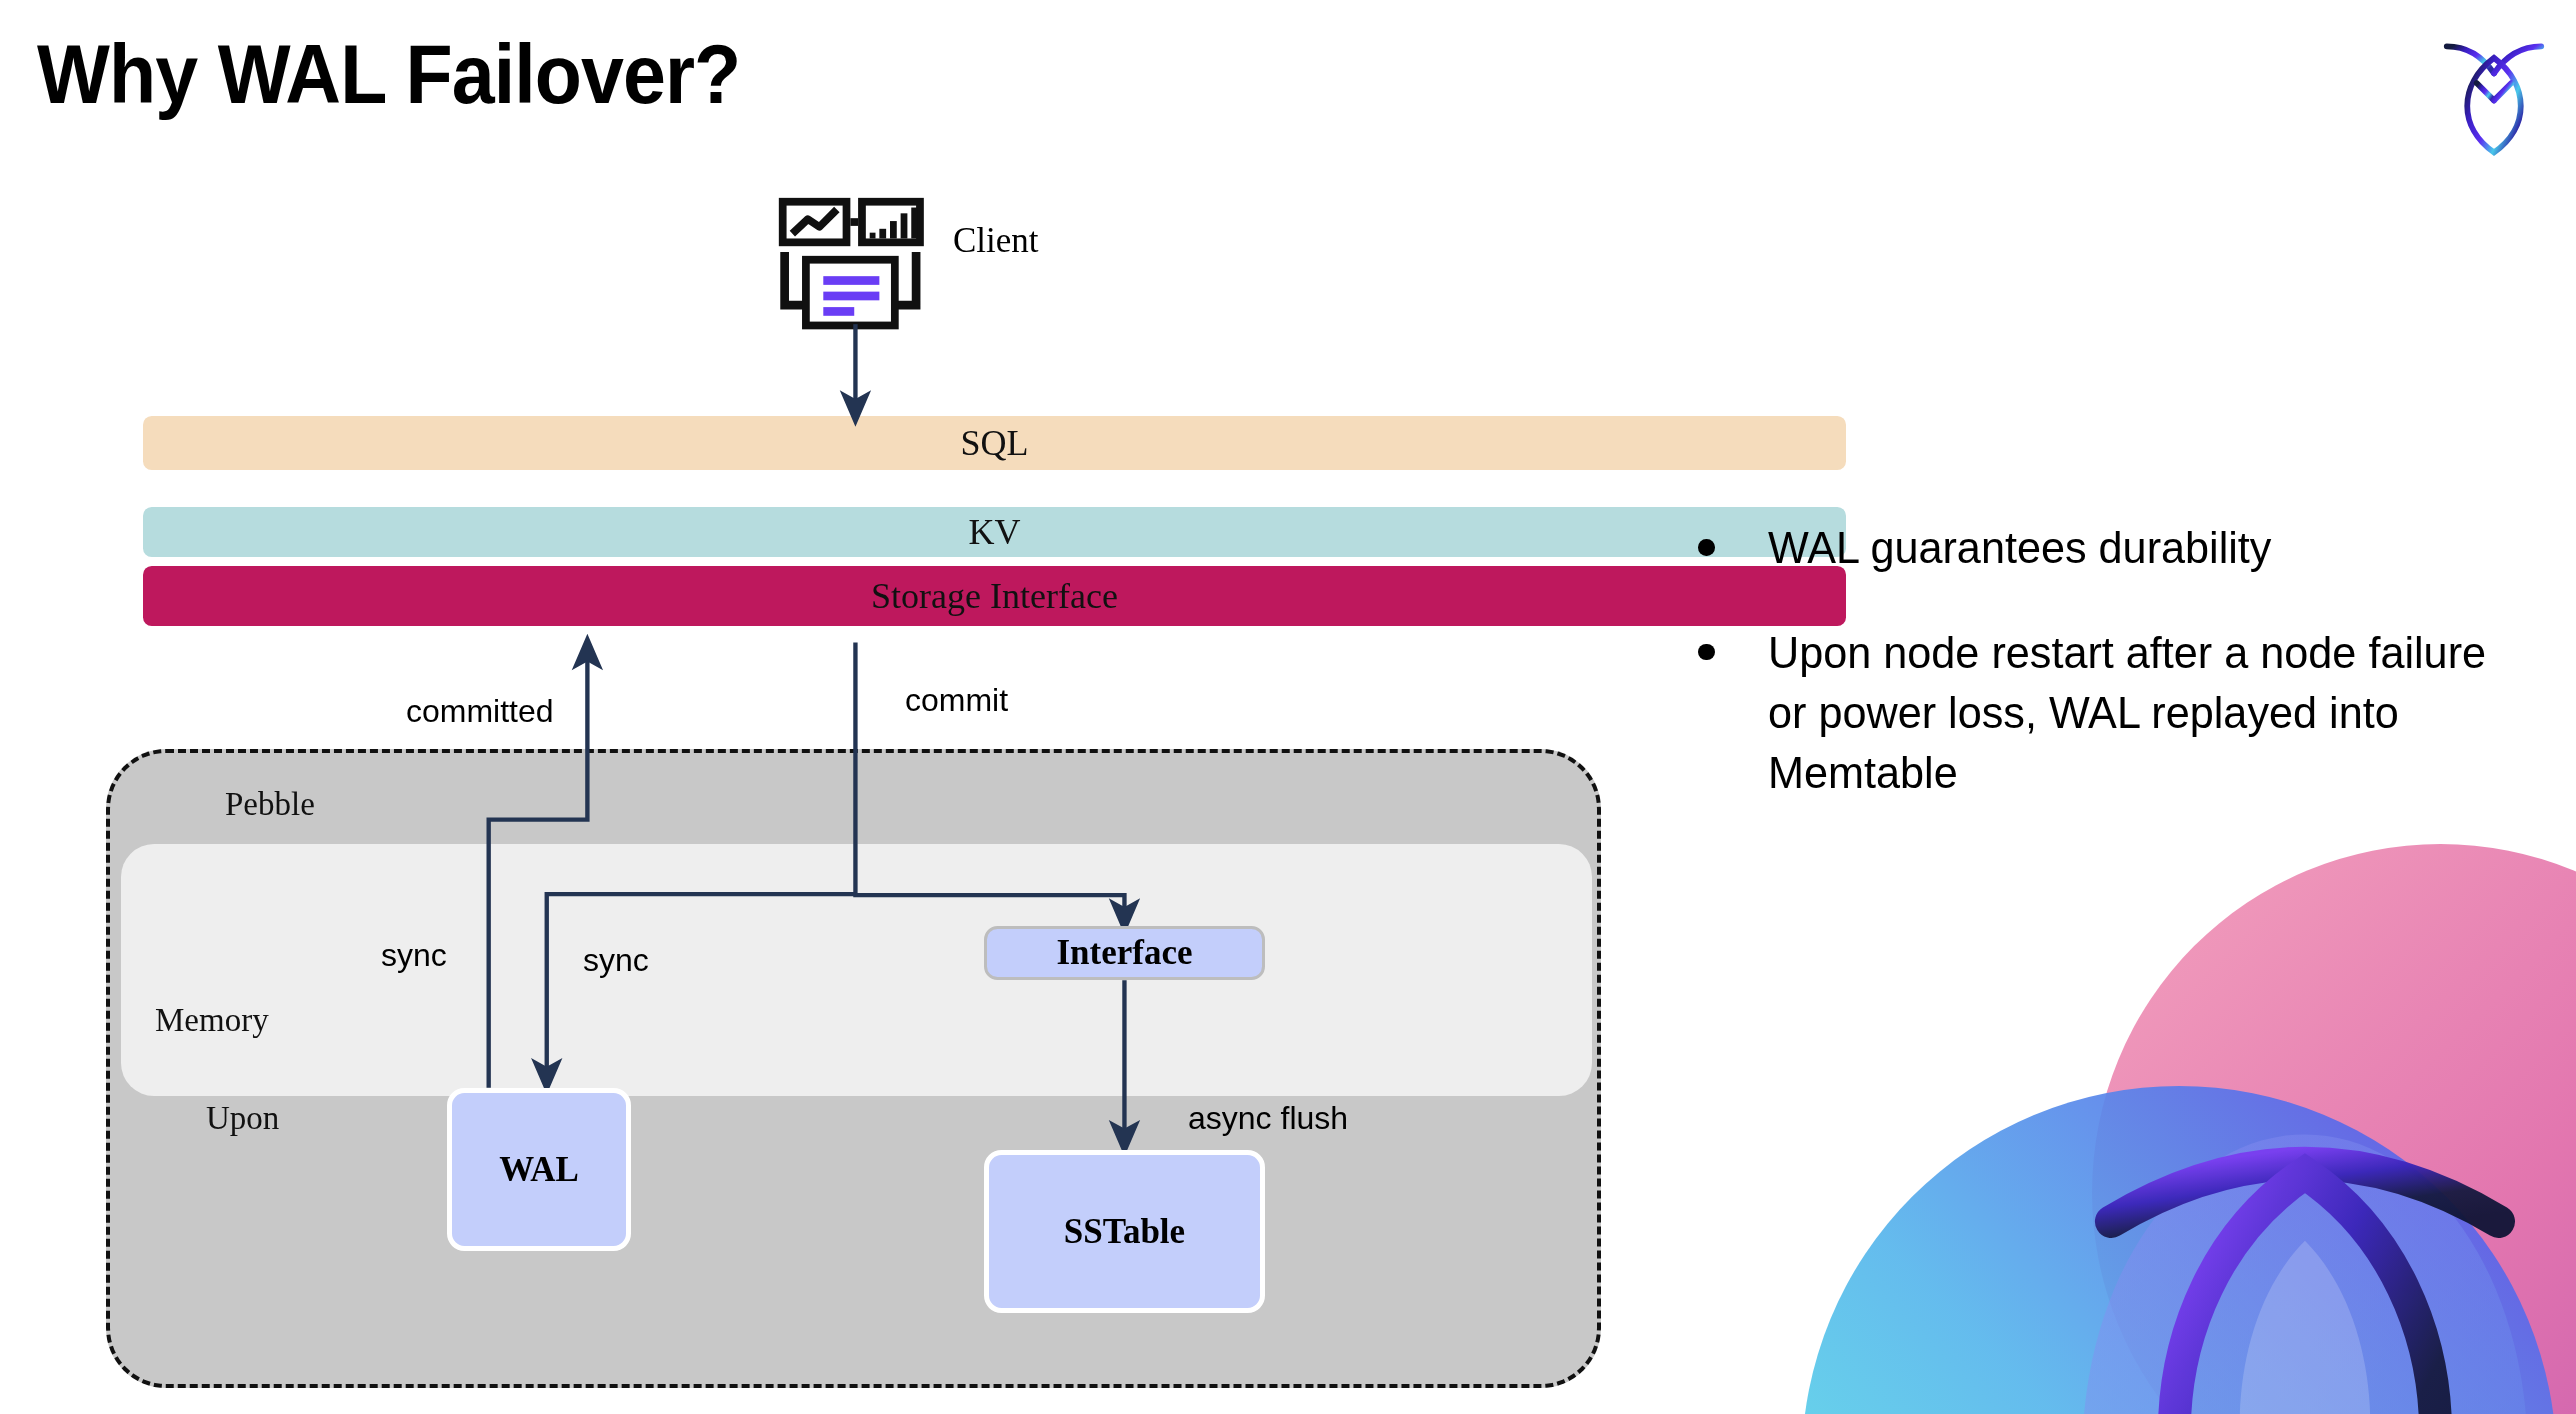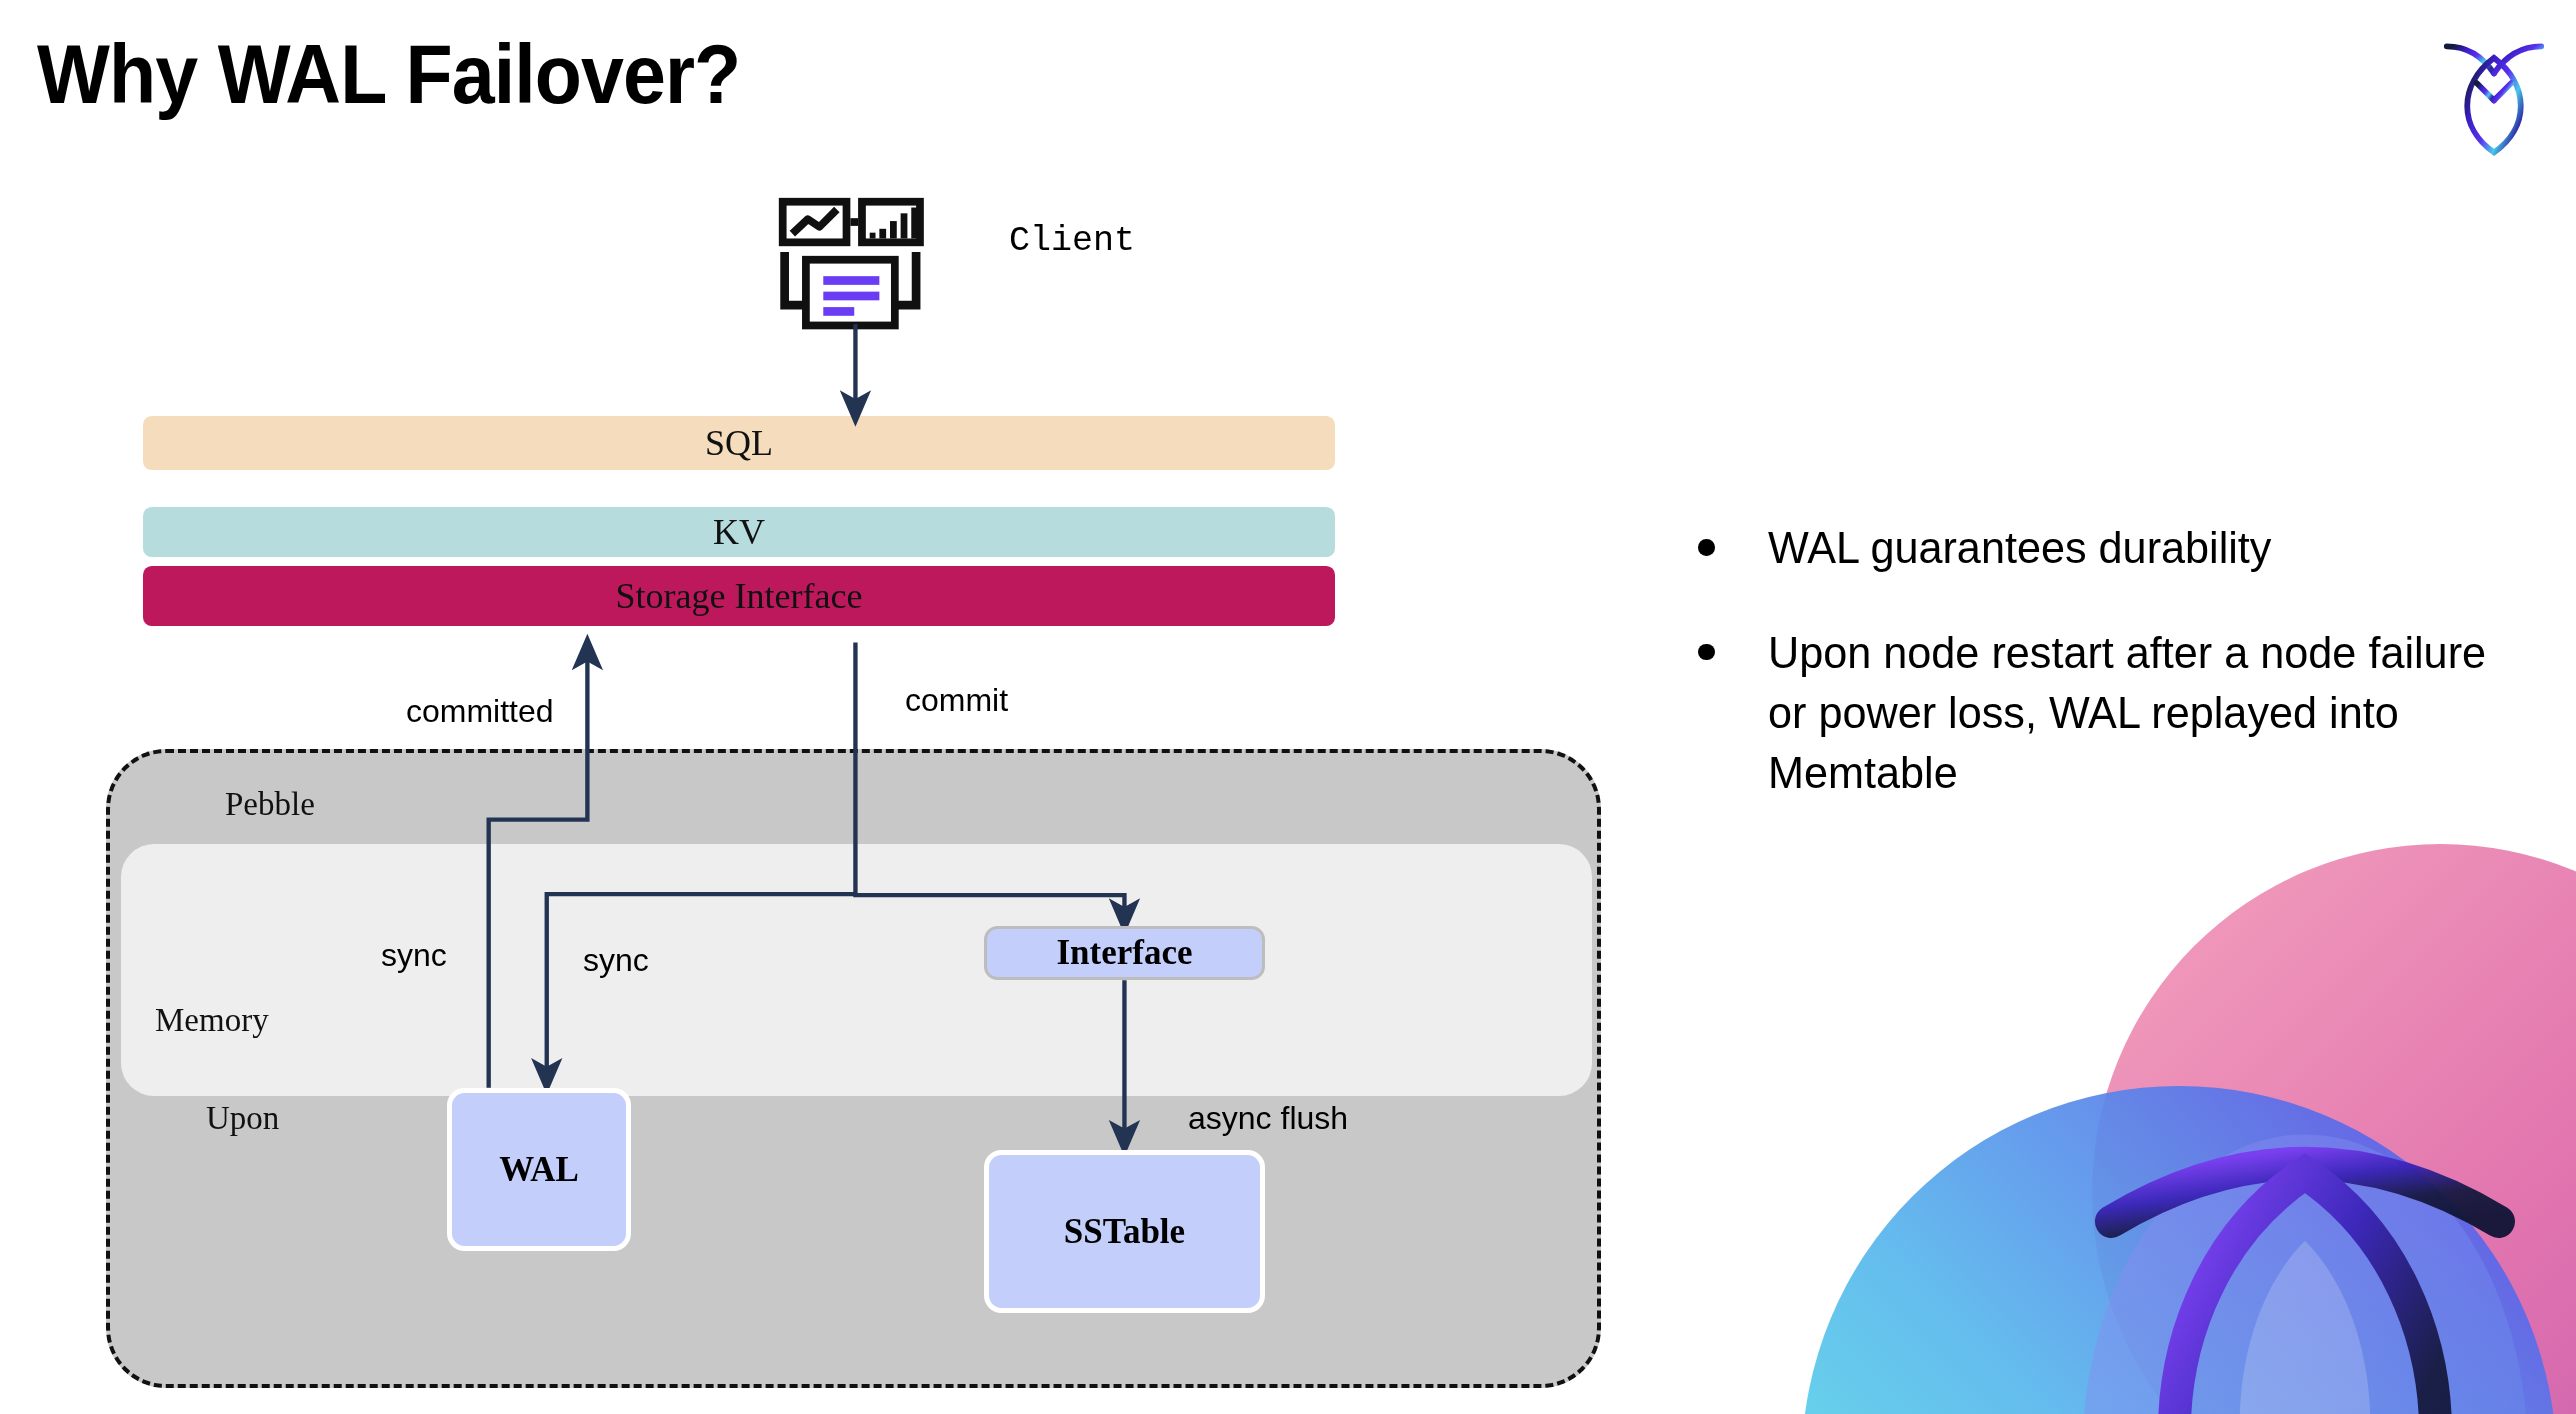--- a/index.html
+++ b/index.html
@@ -64,32 +64,32 @@
   .client-icon {
     position: absolute;
     left: 769px;
     top: 194px;
     width: 155px;
     height: 145px;
     z-index: 2;
   }
   .client-label {
     position: absolute;
-    left: 1009px;
+    left: 953px;
     top: 221px;
     font-size: 35px;
     color: #000;
-    font-family: Liberation Mono, monospace;
+    font-family: Liberation Serif, serif;
   }
 
   
   .layer-bar {
     position: absolute;
     left: 143px;
-    width: 1192px;
+    width: 1703px;
     border-radius: 8.7px;
     display: flex;
     align-items: center;
     justify-content: center;
     font-family: "Liberation Serif", serif;
     font-size: 36px;
     color: #111;
     z-index: 2;
   }
   .layer-sql { top: 416px; height: 54px; background: #f5dcbc; }

